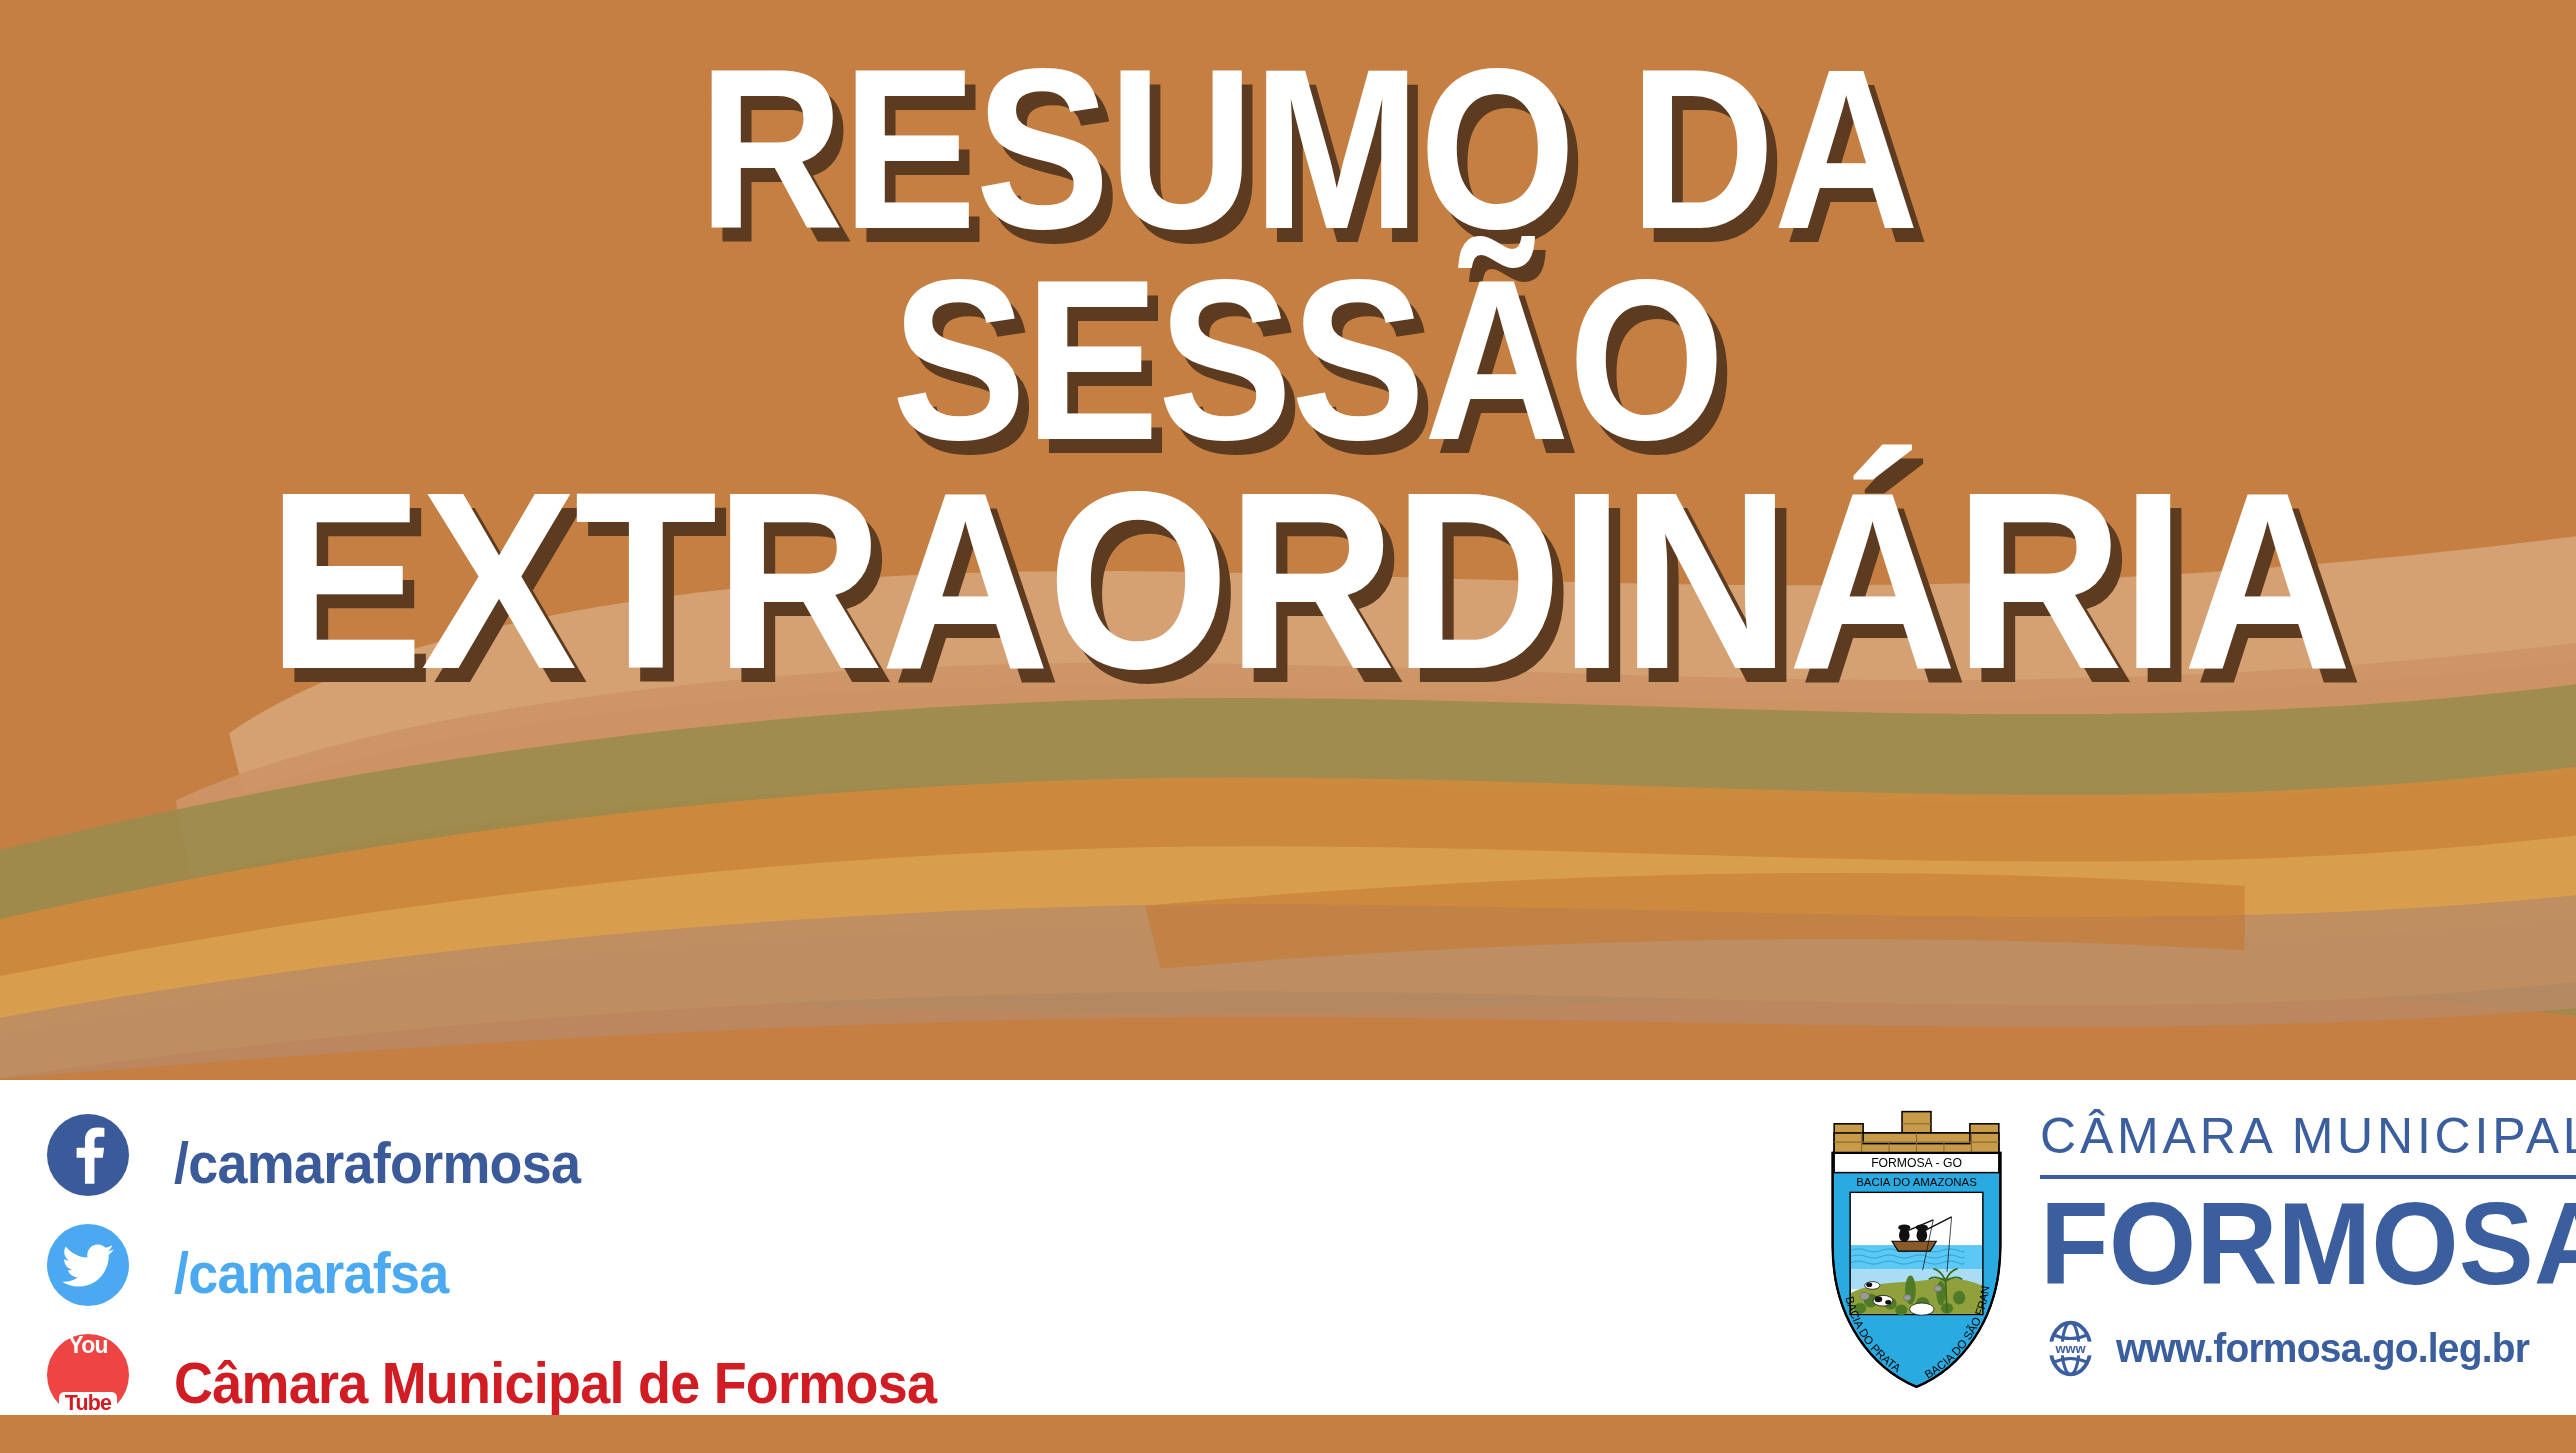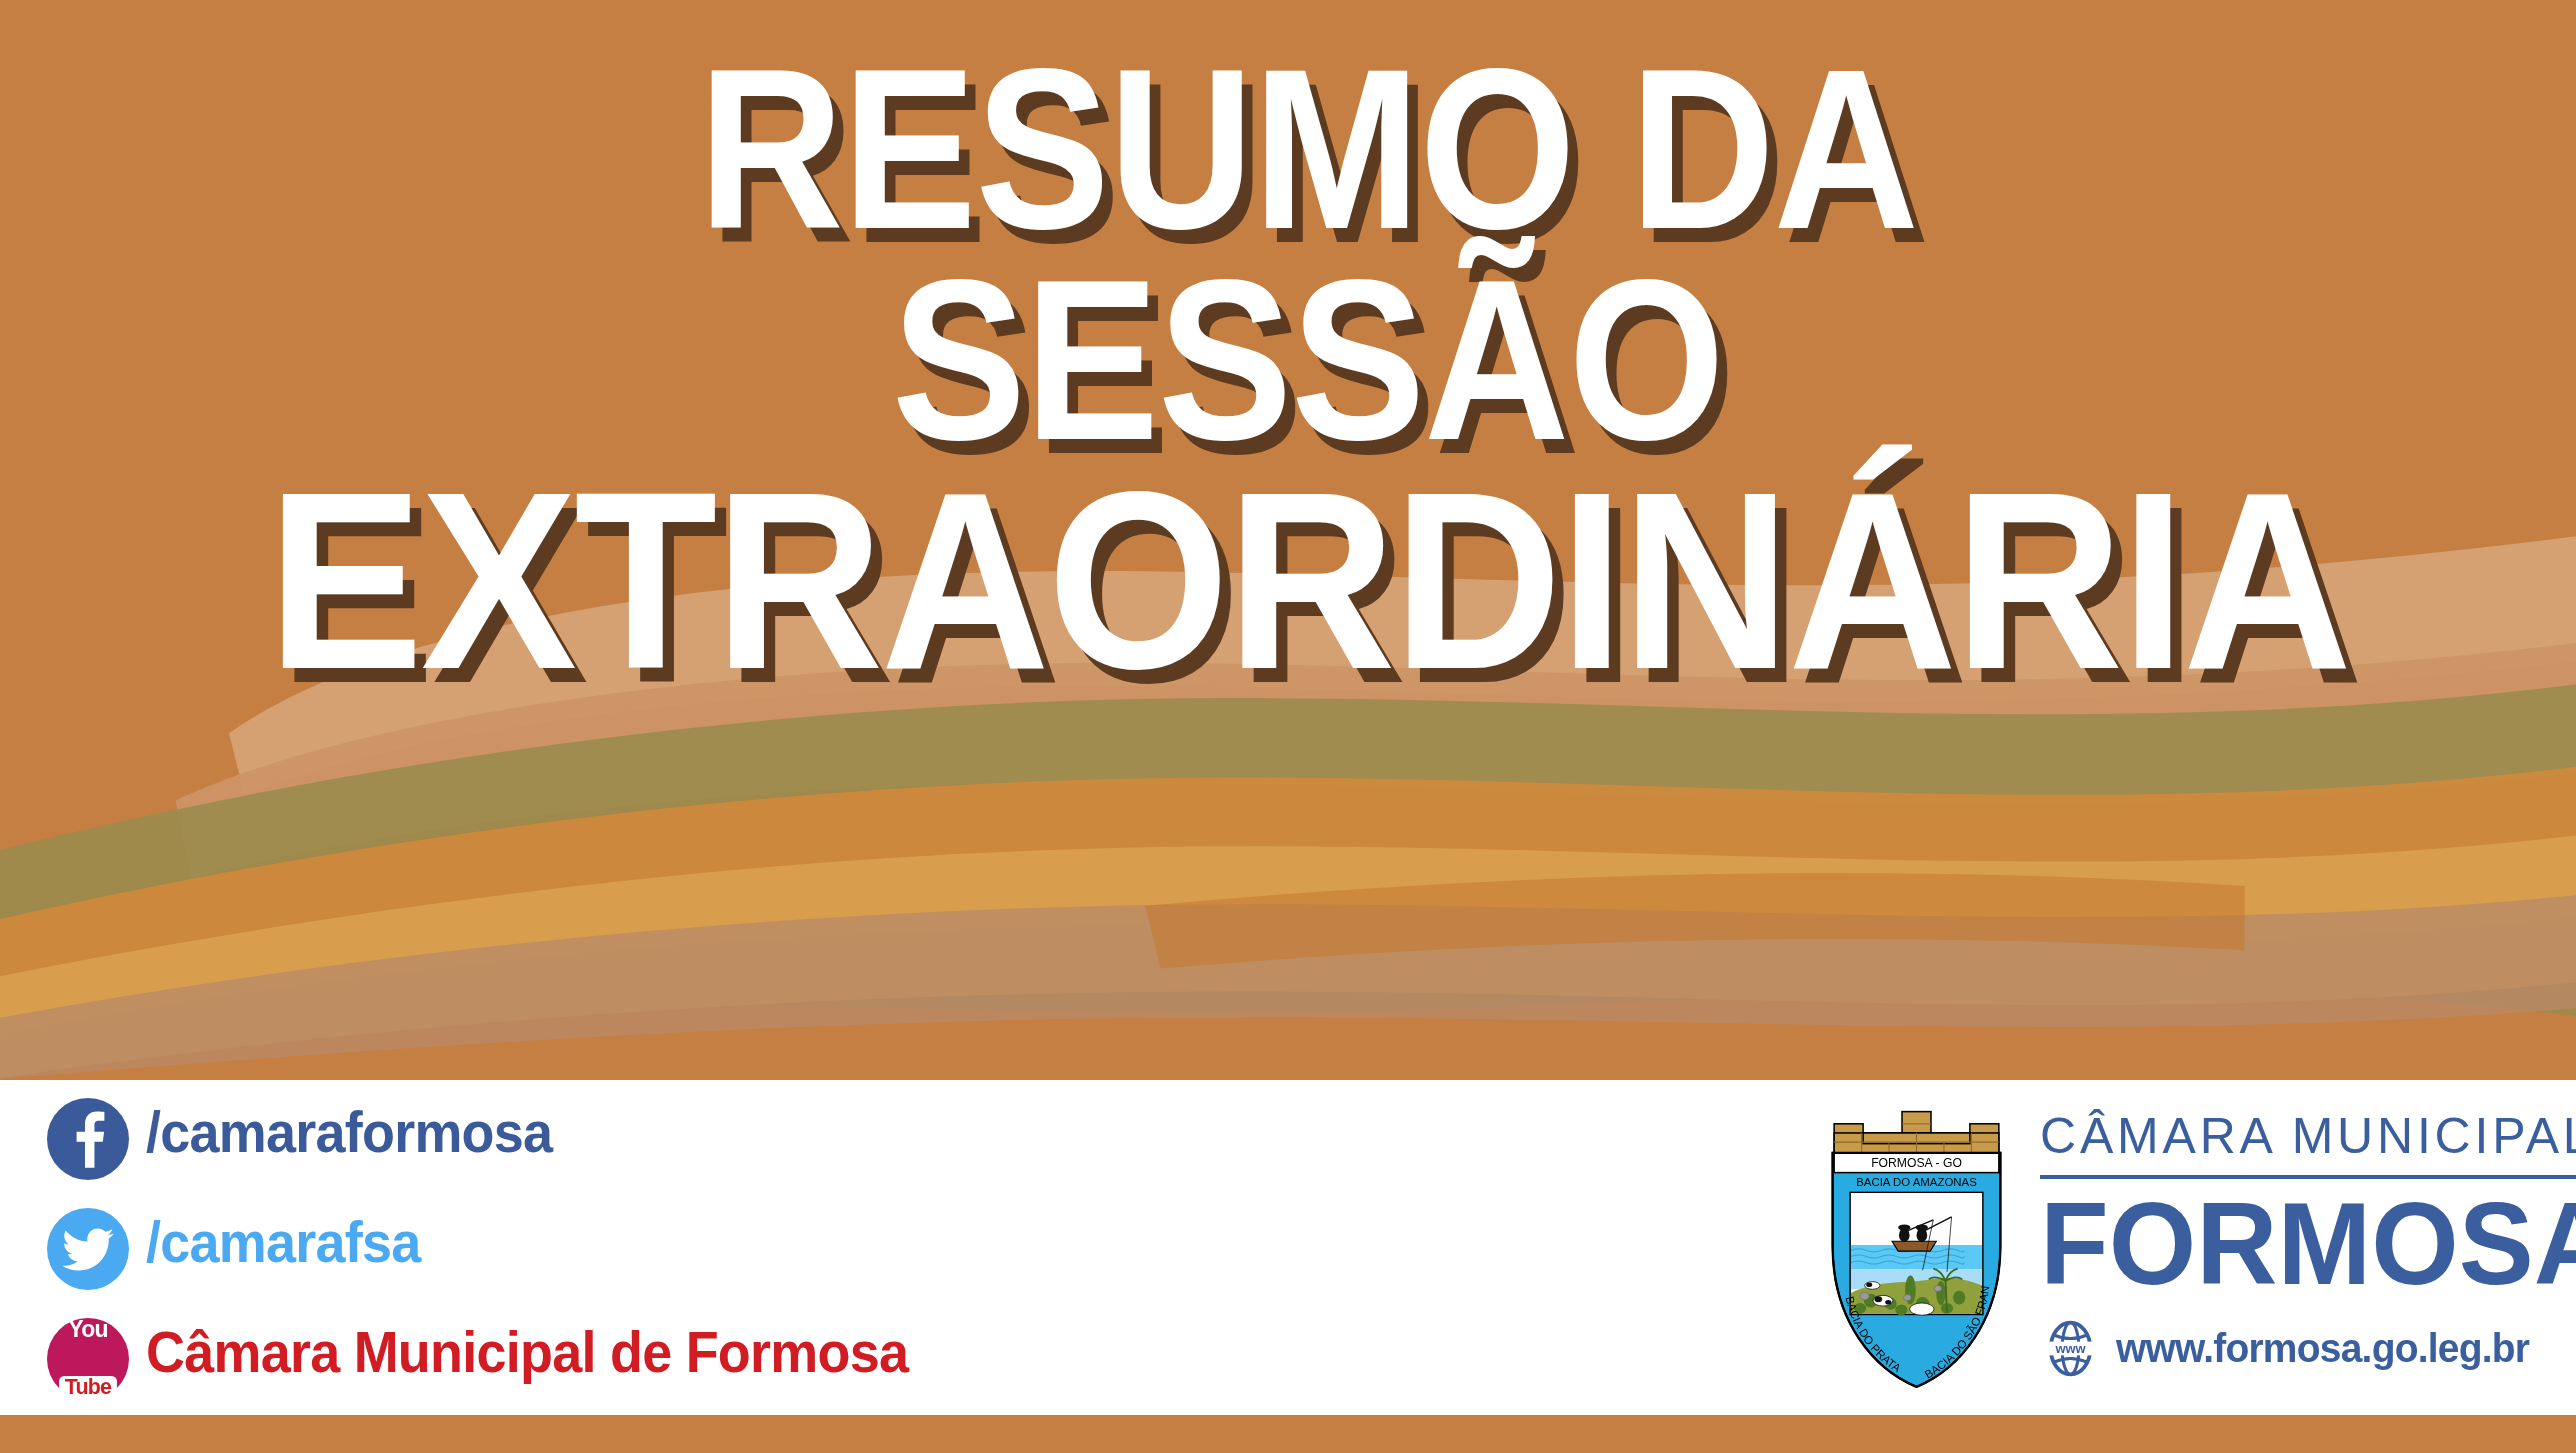--- a/index.html
+++ b/index.html
@@ -35,29 +35,29 @@
   .tline-1{font-size:229px;}
   .tline-2{font-size:229px;}
   .tline-3{font-size:252px;letter-spacing:-3.1px;transform:scaleX(0.93);}
 
   
   .footer{position:absolute;left:0;top:1080px;width:2576px;height:335px;background:#ffffff;}
   .bottom-strip{position:absolute;left:0;top:1415px;width:2576px;height:39px;background:#C57F42;}
 
   
   .social-list{position:absolute;left:47px;top:1098px;width:1145px;}
-  .social-row{display:flex;align-items:flex-start;height:98px;margin-bottom:12.2px;}
+  .social-row{display:flex;align-items:flex-end;height:98px;margin-bottom:12.2px;gap:28px;}
   .social-badge{
     width:82px;height:82px;border-radius:50%;
     display:flex;align-items:center;justify-content:center;flex:0 0 auto;
     position:relative;
   }
   .badge-fb{background:#3B5A9A;}
   .badge-tw{background:#4BA9F2;}
-  .badge-yt{background:#be185d;}
+  .badge-yt{background:#ef4444;}
   .social-label{
     margin-left:17px;
     font-family:"Liberation Sans", sans-serif;
     font-weight:bold;
     font-size:58px;
     letter-spacing:-0.8px;
     white-space:nowrap;
     transform:scaleX(0.93);
     transform-origin:left center;
   }

